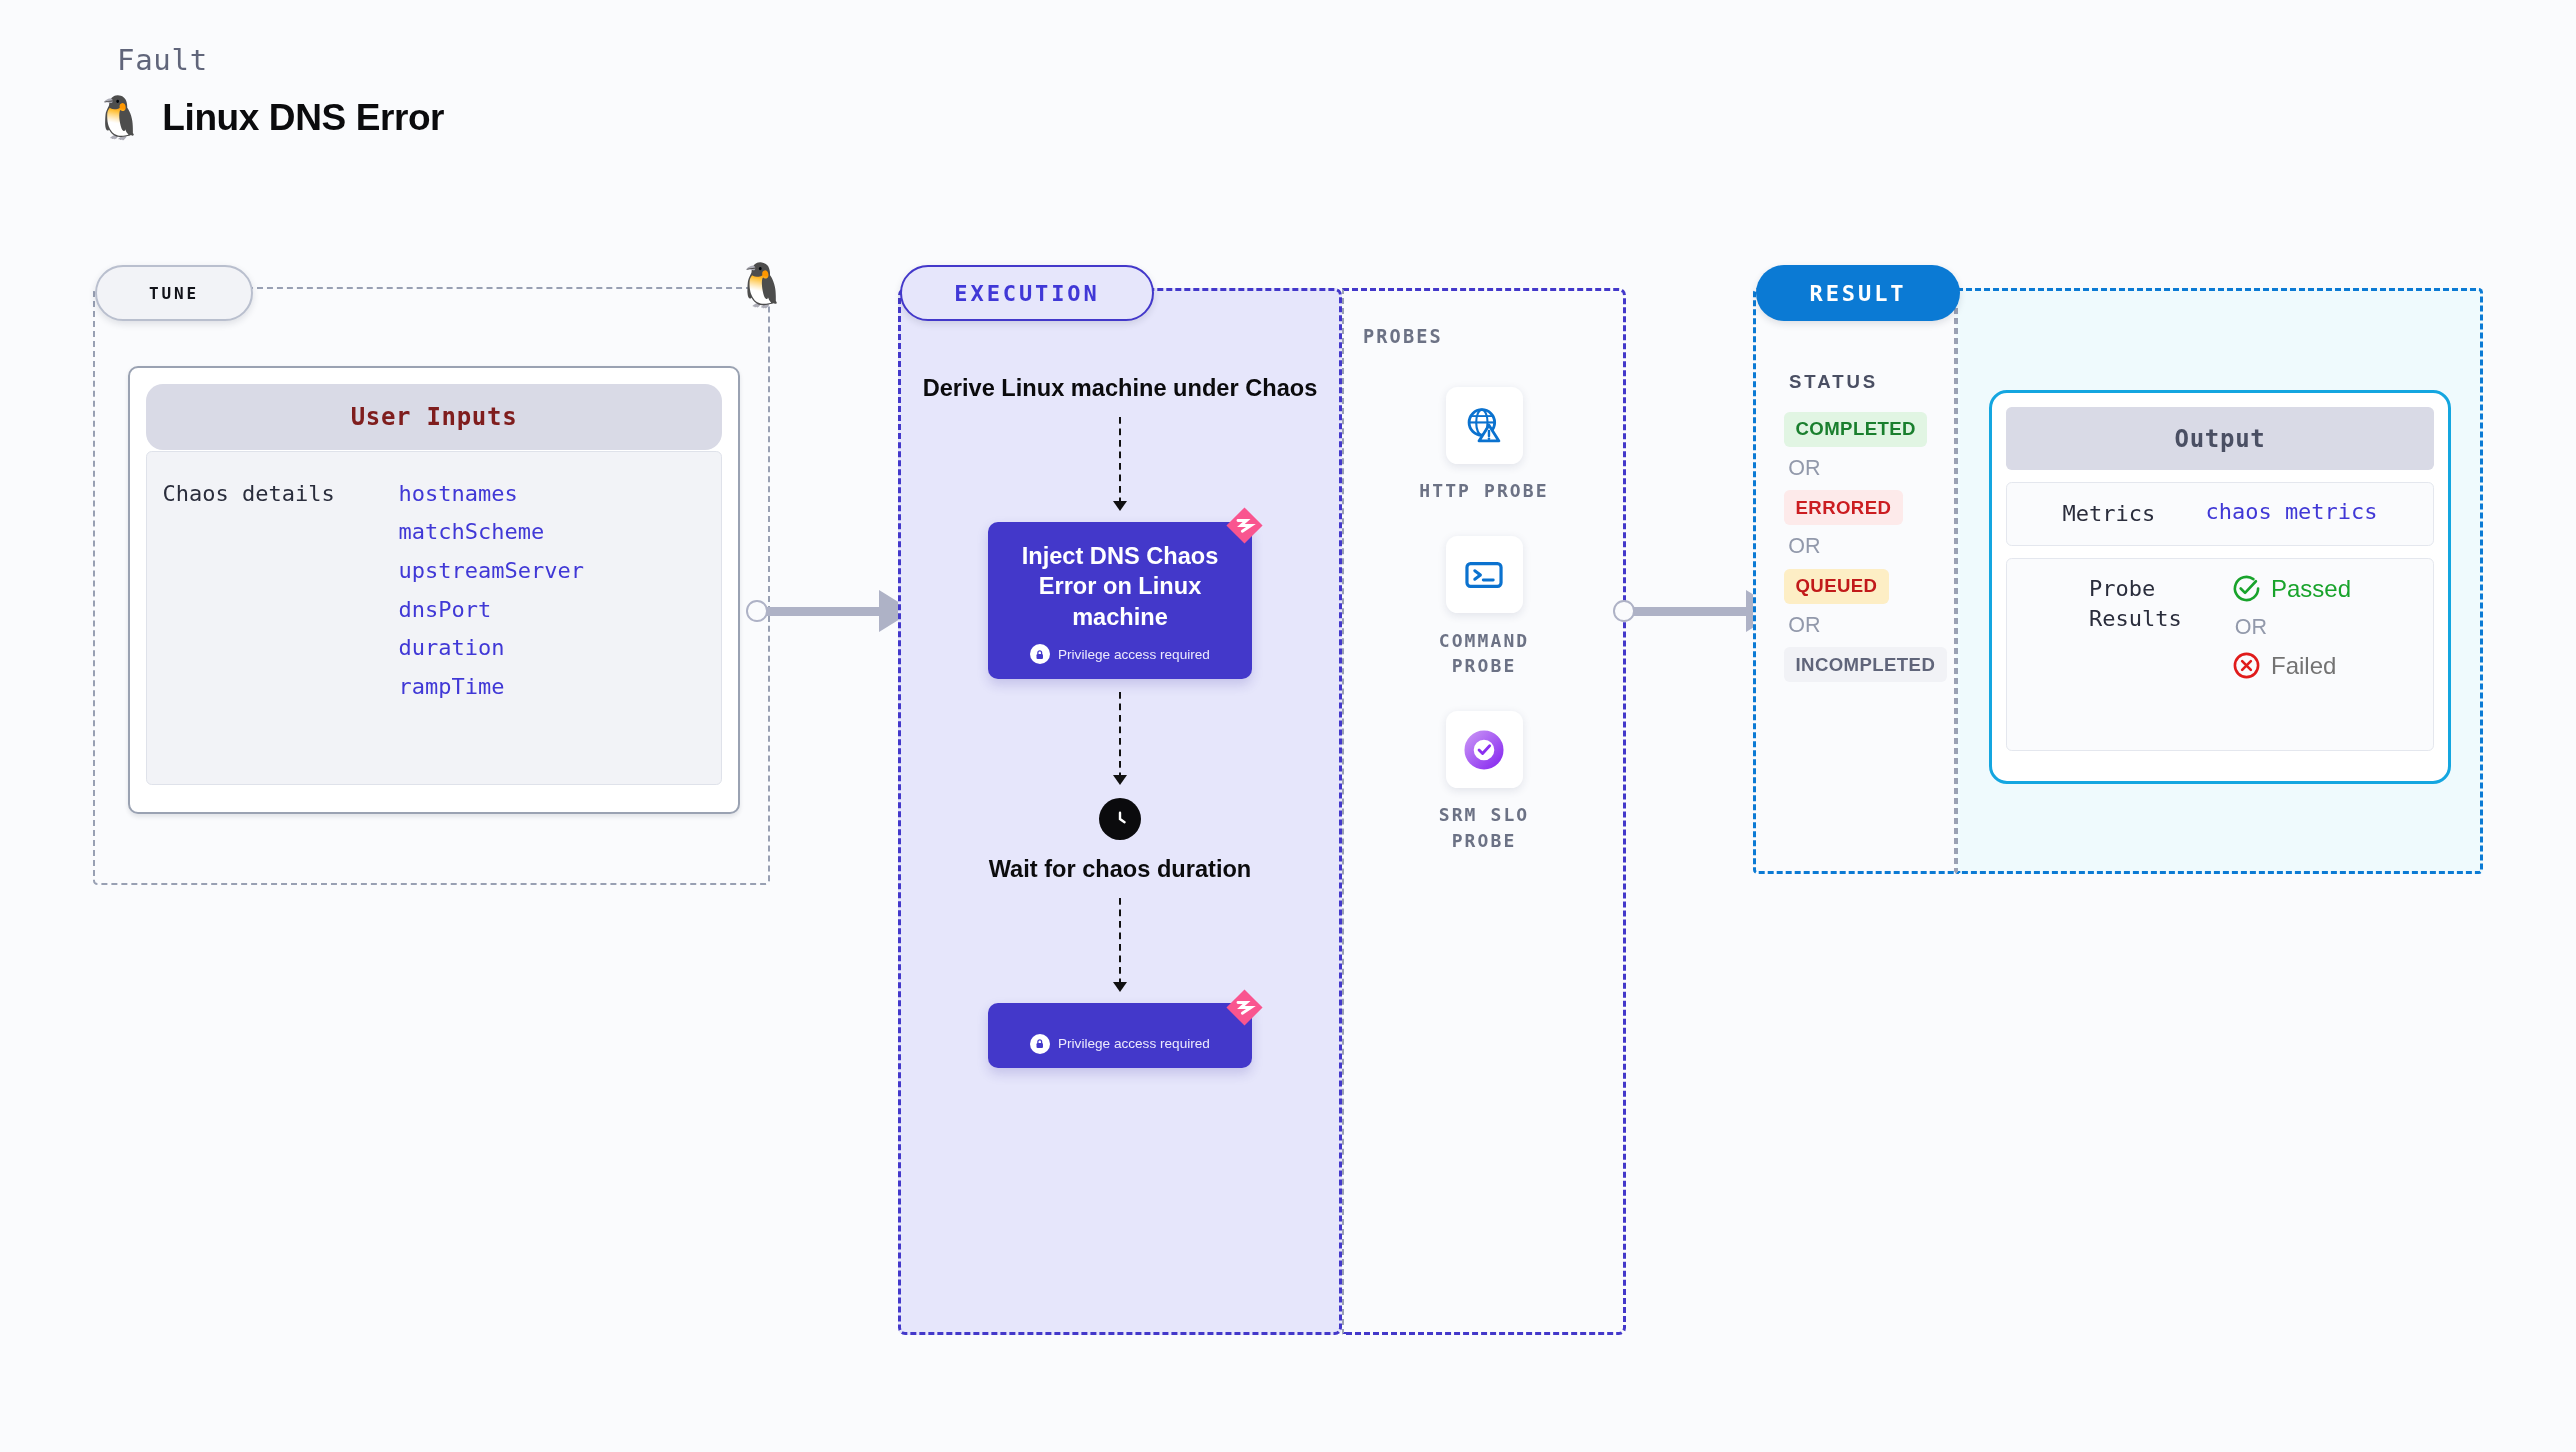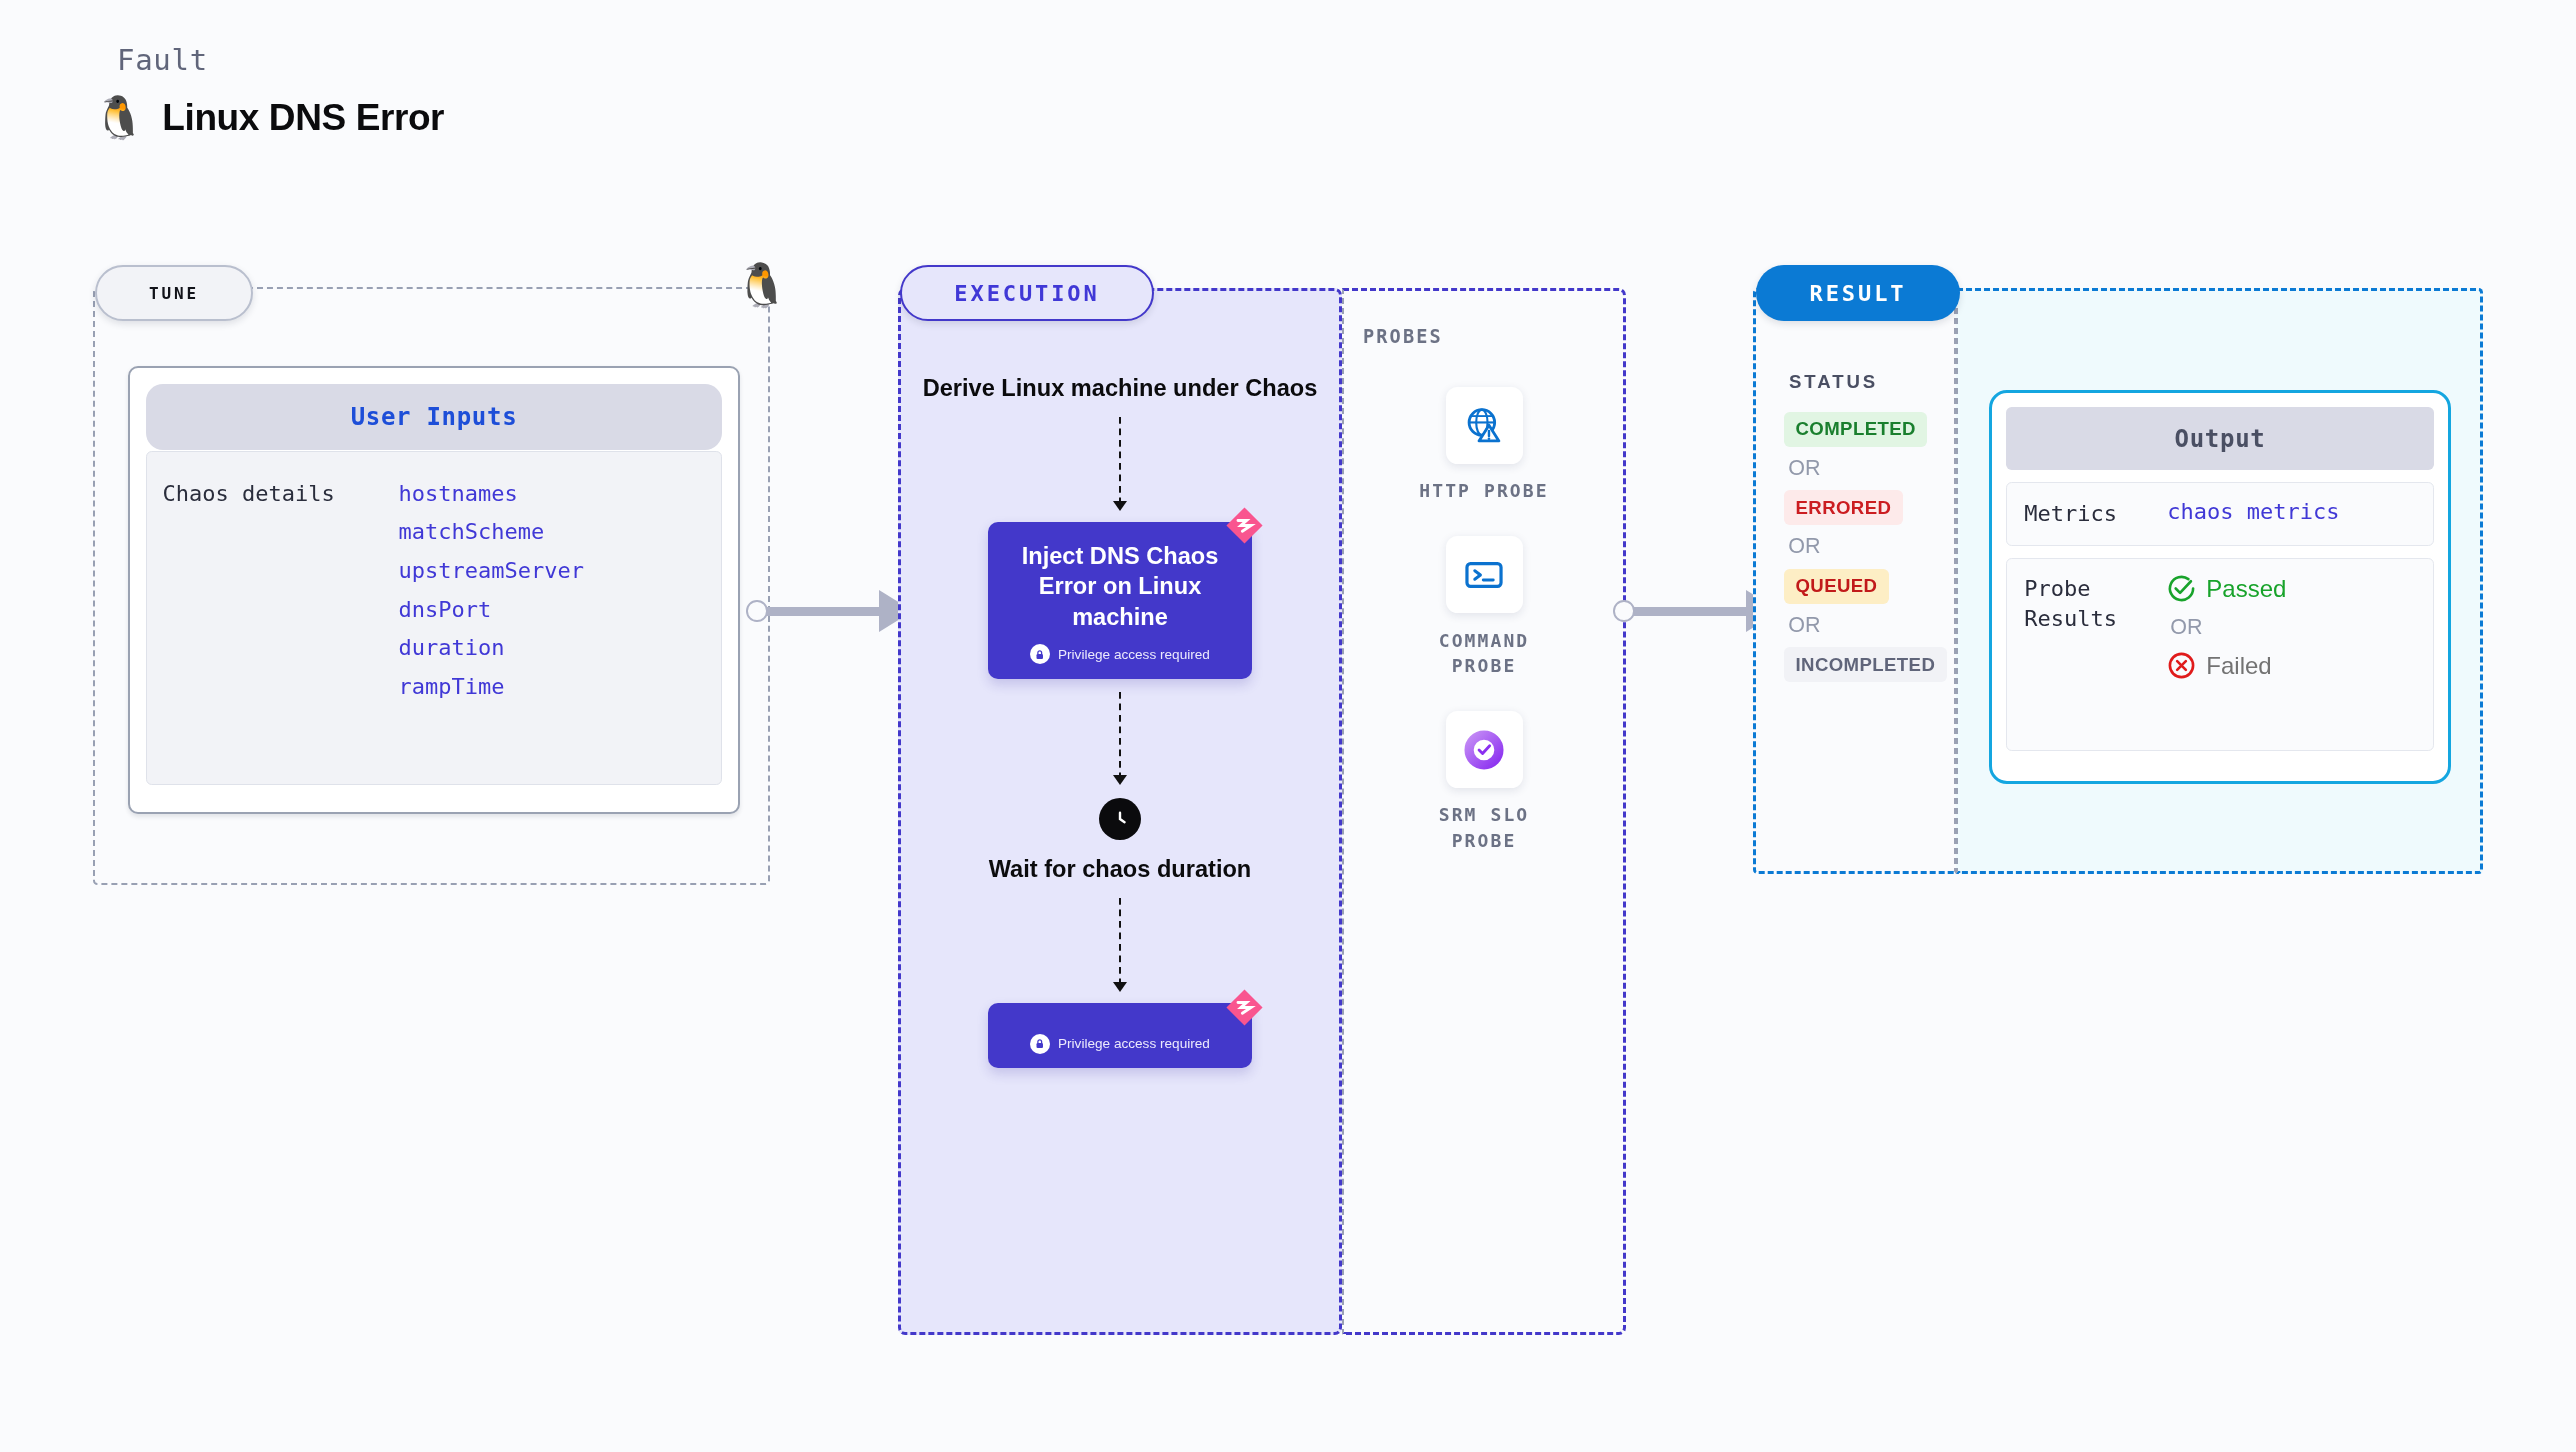--- a/index.html
+++ b/index.html
@@ -118,21 +118,21 @@
     padding: 15.8px;
     box-shadow: 0 2.1px 4.3px rgba(20,25,50,0.10);
   }
   #user-inputs-header {
     height: 66px;
     background: #d9dae6;
     border-radius: 17px;
     display: flex; align-items: center; justify-content: center;
     font-family: "DejaVu Sans Mono", "Liberation Mono", monospace;
     font-size: 24px; font-weight: bold;
-    color: #1d4ed8;
+    color: #7f1d1d;
     letter-spacing: 0.7px;
   }
   #chaos-details-box {
     margin-top: 1px;
     height: 334px;
     background: #f2f3f7;
     border: 1.4px solid #dfe2ea;
     border-radius: 5.7px;
     box-sizing: border-box;
     display: flex;
@@ -277,20 +277,21 @@
     letter-spacing: 0.7px;
   }
   .output-row {
     margin-top: 12px;
     background: #fafbfd;
     border: 1.4px solid #e4e7ee;
     border-radius: 5.7px;
     box-sizing: border-box;
     display: flex;
     padding: 15.8px 17px;
+    justify-content: center;
   }
   .output-key {
     font-family: "DejaVu Sans Mono", "Liberation Mono", monospace;
     font-size: 22px; color: #2a2d3c; width: 143px; flex: none;
     line-height: 1.35;
   }
   .output-val-link {
     font-family: "DejaVu Sans Mono", "Liberation Mono", monospace;
     font-size: 22px; color: #4038d6;
   }

